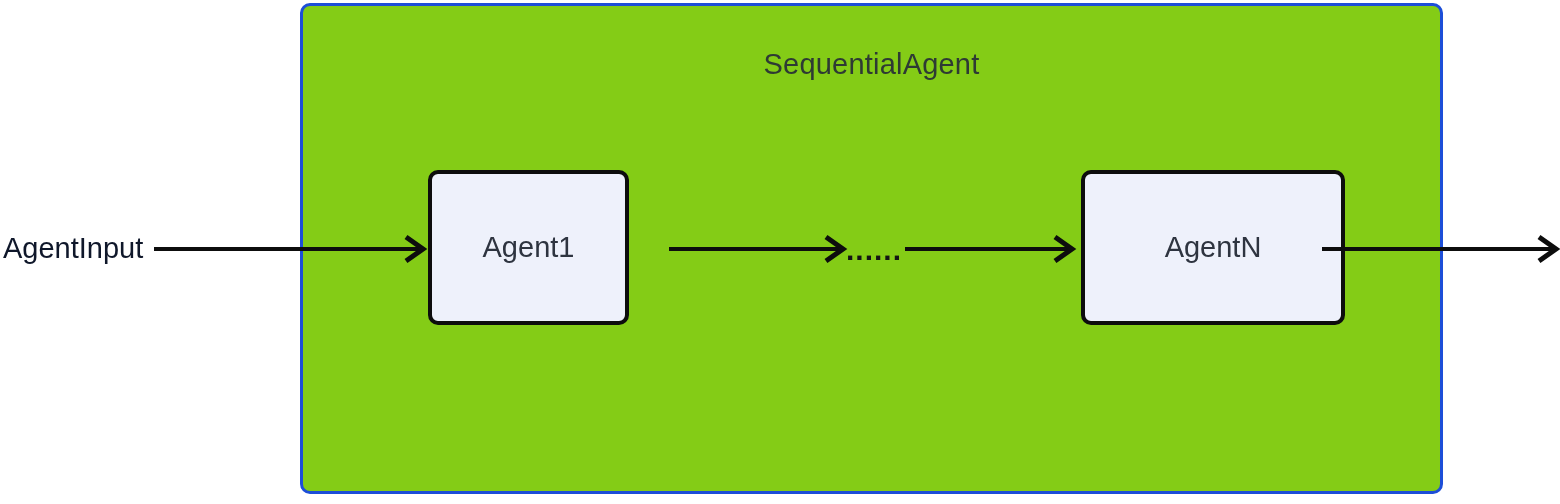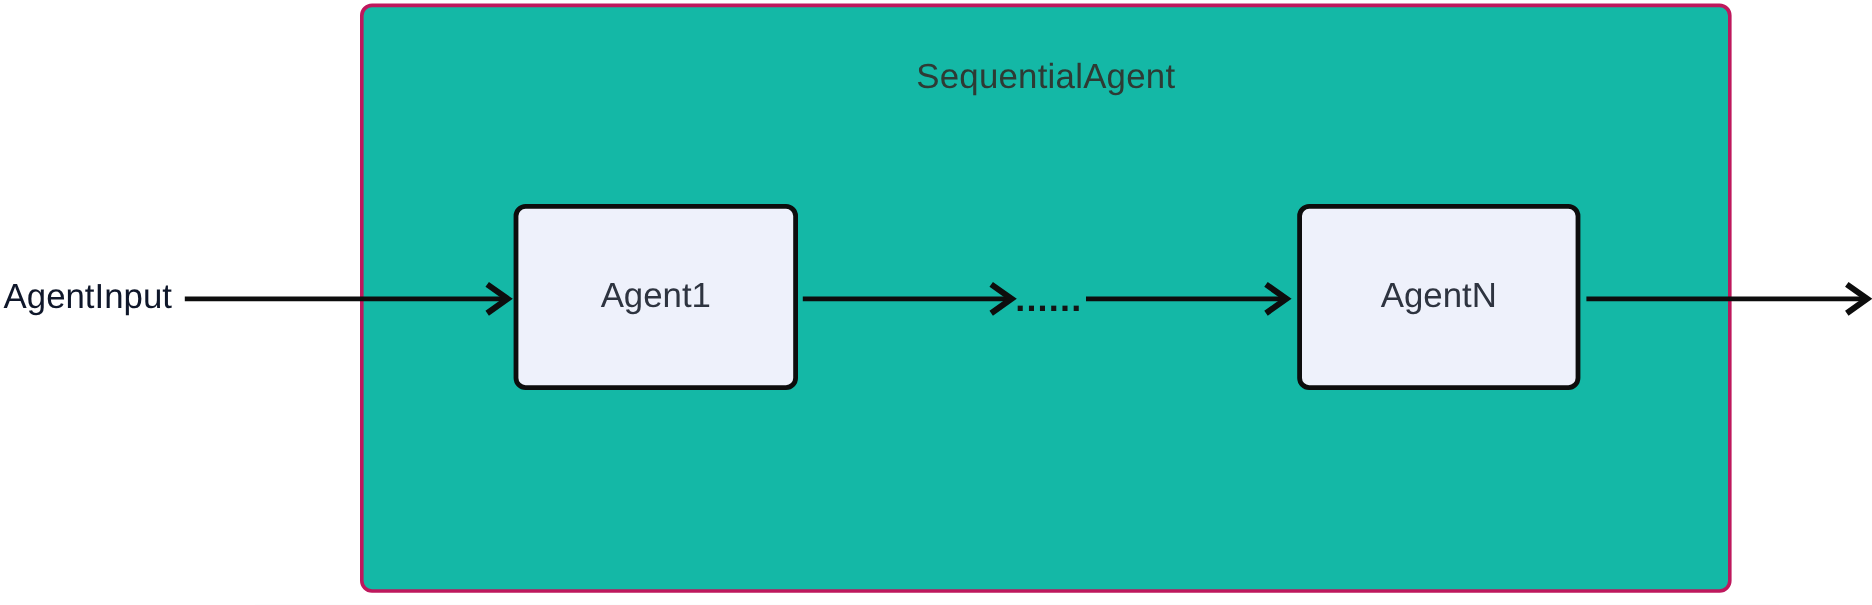--- a/index.html
+++ b/index.html
@@ -16,22 +16,22 @@
     overflow: hidden;
   }
   
   .subgraph {
     position: absolute;
     left: 300px;
     top: 3px;
     width: 1143px;
     height: 491px;
     box-sizing: border-box;
-    background: #14b8a6;
-    border: 3px solid #be185d;
+    background: #84cc16;
+    border: 3px solid #1d4ed8;
     border-radius: 10px;
     z-index: 1;
   }
   .subgraph-title {
     position: absolute;
     left: 0;
     right: 0;
     top: 42px;
     text-align: center;
     font-size: 29px;
@@ -48,22 +48,22 @@
     border-radius: 10px;
     display: flex;
     align-items: center;
     justify-content: center;
     z-index: 2;
   }
   .node-label {
     font-size: 29px;
     color: #2e3440;
   }
-  .node-agent1 { left: 428px; top: 170px; width: 237px; height: 155px; }
-  .node-agentn { left: 1081px; top: 170px; width: 236px; height: 155px; }
+  .node-agent1 { left: 428px; top: 170px; width: 201px; height: 155px; }
+  .node-agentn { left: 1081px; top: 170px; width: 264px; height: 155px; }
   
   .input-label {
     position: absolute;
     left: 3px;
     top: 231px;
     width: 150px;
     height: 34px;
     line-height: 34px;
     font-size: 29px;
     color: #0f172a;

